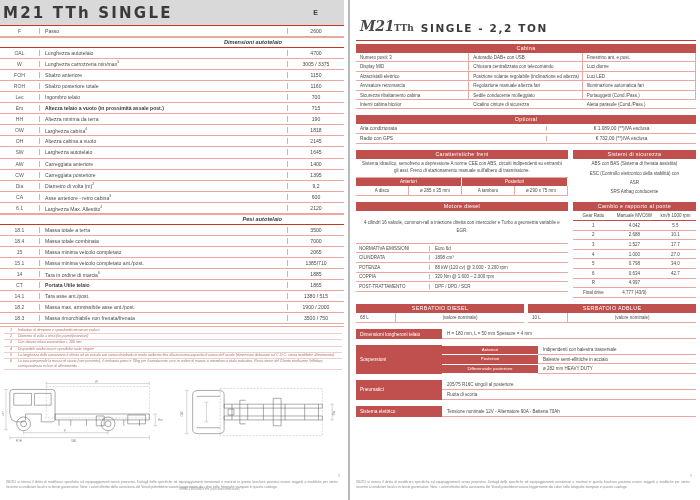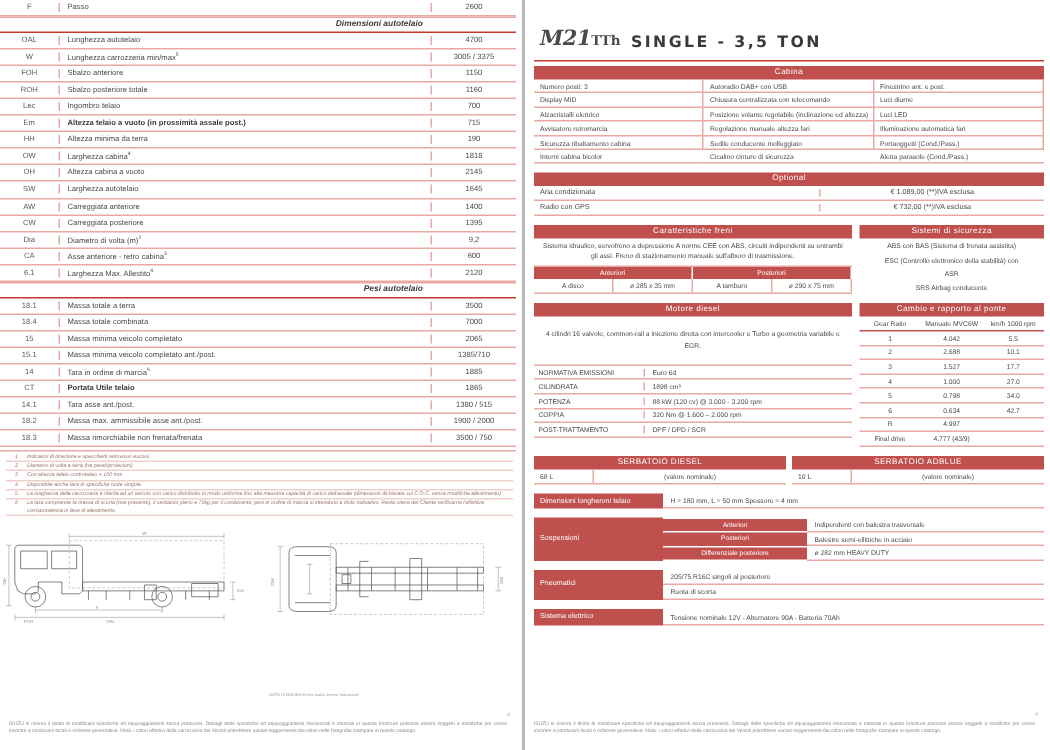--- a/index.html
+++ b/index.html
@@ -233,20 +233,24 @@
   .el .ln { flex: 1; font-size: 4.5px; color: #4a4a4a; padding-left: 5px;
     height: 11px; line-height: 11px; border-bottom: 0.7px solid #e8a9a2; }
 </style>
 </head>
 <body>
 
 <div class="spread">
 
   <div class="page page-left">
 
+    <div class="titlebar">
+      <div class="title-main">M21 TTh SINGLE</div>
+      <div class="title-unit">E</div>
+    </div>
 
     <div class="row">
       <div class="c-code">F</div>
       <div class="c-desc">Passo</div>
       <div class="c-val">2600</div>
     </div>
 
     <div id="left-sections">
         <div class="sect">Dimensioni autotelaio</div>
         <div class="row">
@@ -471,21 +475,21 @@
   </div>
 
   <div class="gutter"></div>
 
   <div class="page page-right">
 
     <div class="r-title">
       <div class="logo">
         <span>M21</span><span class="sm">TTh</span>
       </div>
-      <div class="sub">SINGLE - 3,5 TON</div>
+      <div class="sub">SINGLE - 2,2 TON</div>
     </div>
 
     <div class="bar">Cabina</div>
     <div class="grid3" id="cabina-grid">
         <div>
           <div class="cell">Numero posti: 3</div>
           <div class="cell">Display MID</div>
           <div class="cell">Alzacristalli elettrico</div>
           <div class="cell">Avvisatore retromarcia</div>
           <div class="cell">Sicurezza ribaltamento cabina</div>

